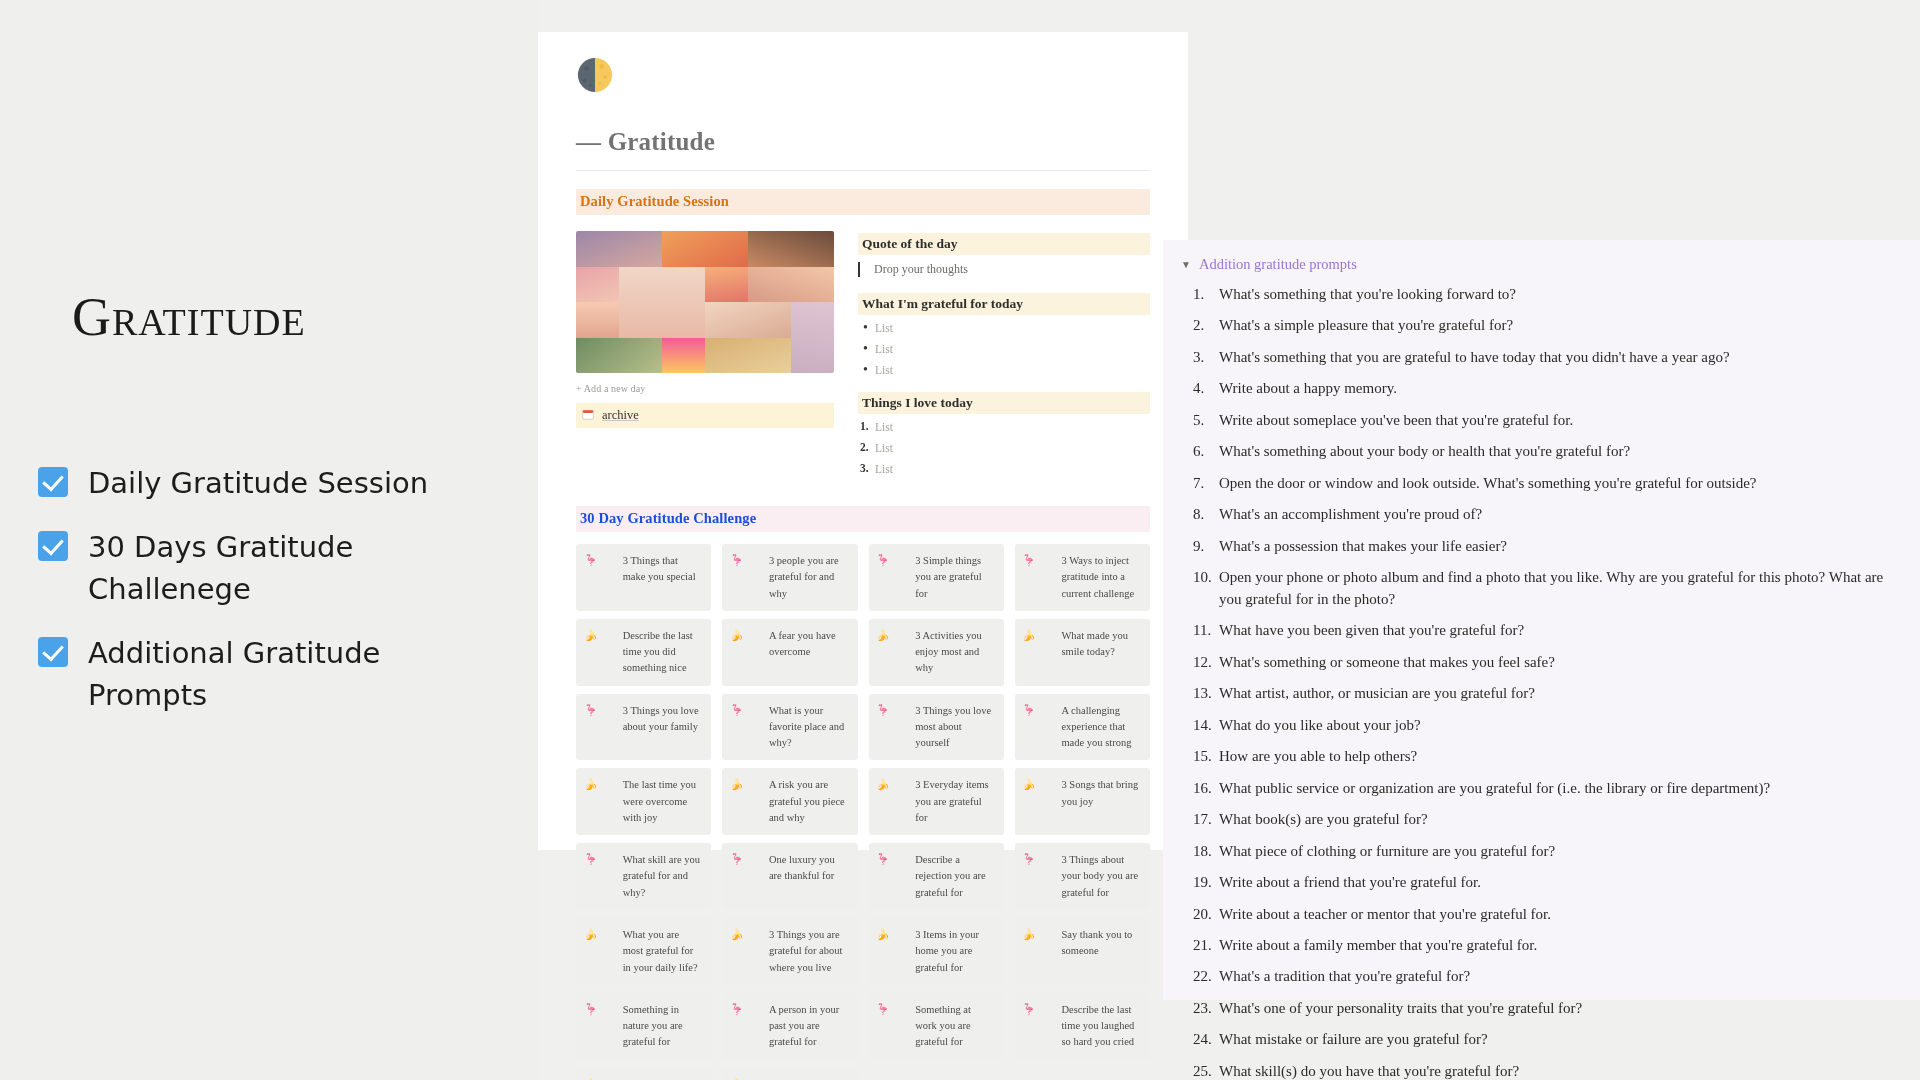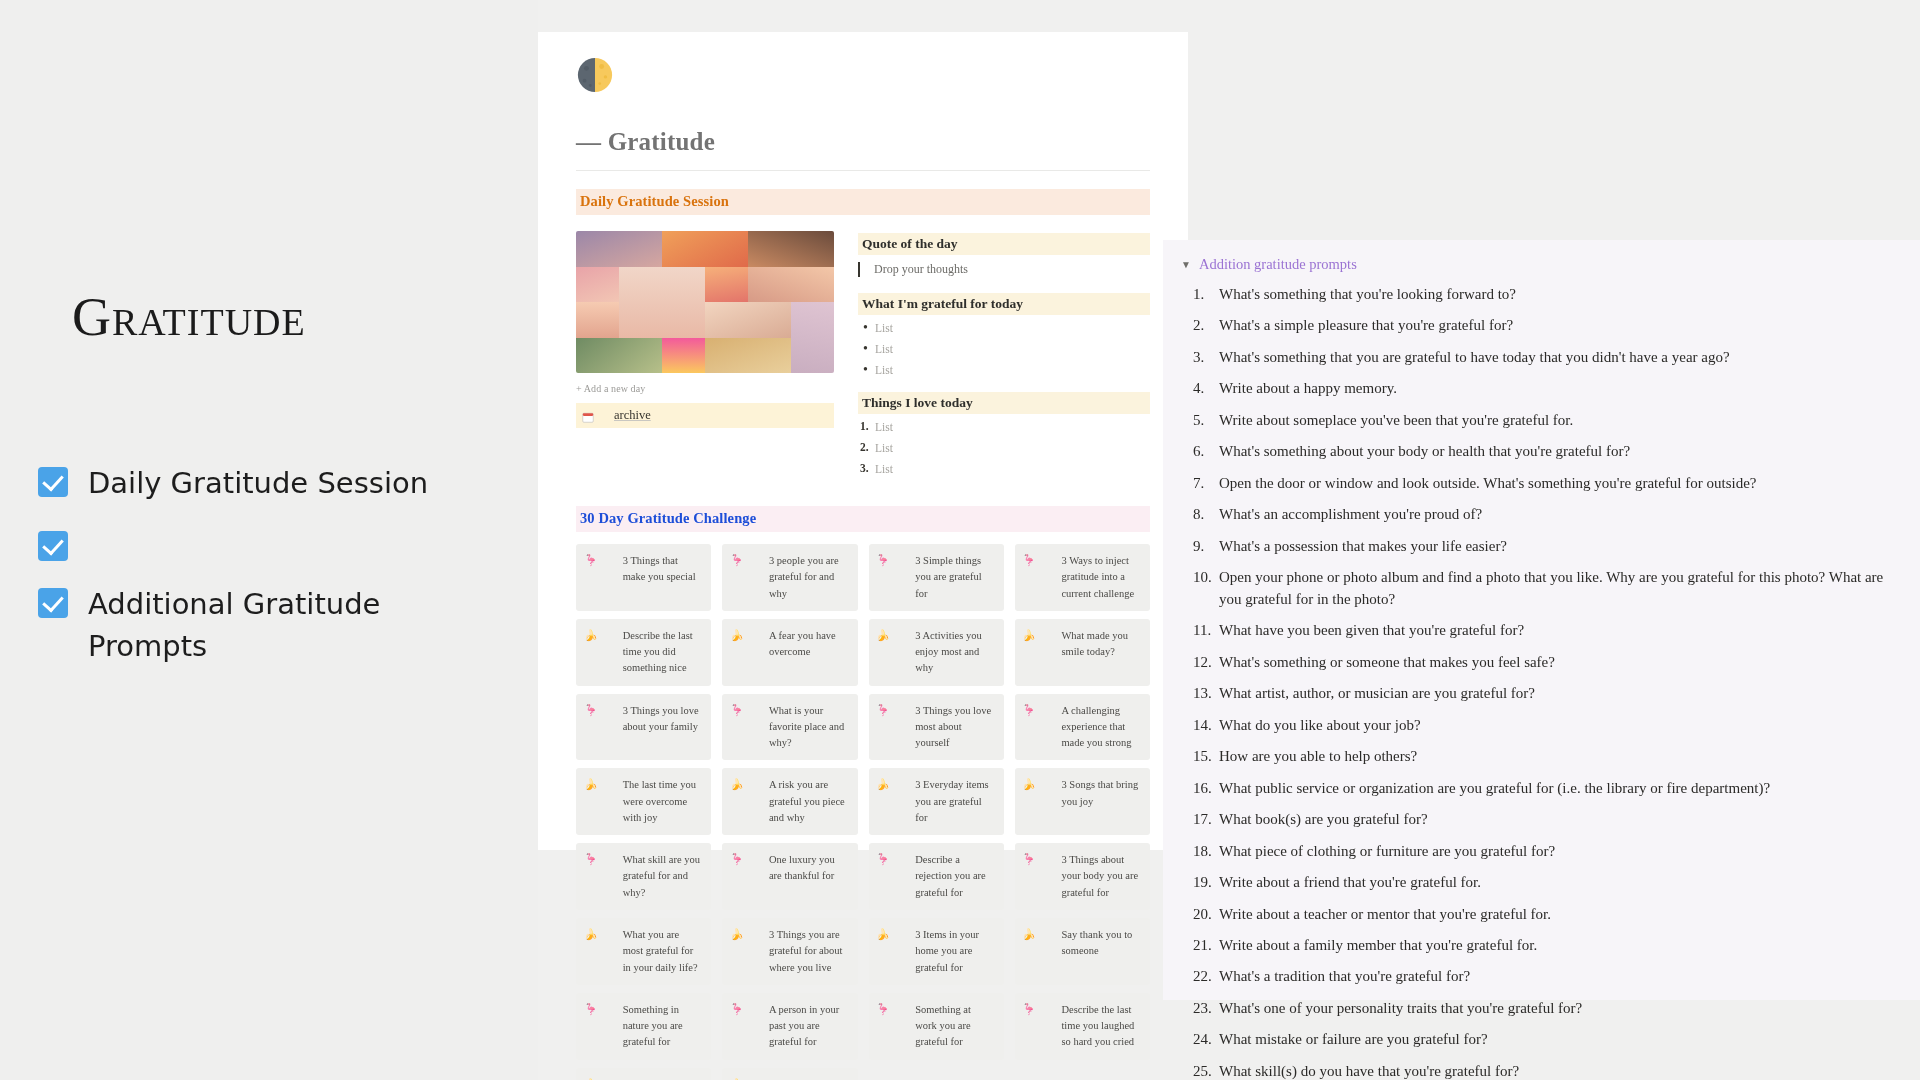--- a/index.html
+++ b/index.html
@@ -67,21 +67,21 @@
   .collage {
     width: 258px; height: 142px; border-radius: 2px; overflow: hidden;
     display: grid; grid-template-columns: repeat(6, 1fr); grid-template-rows: repeat(4, 1fr);
   }
   .collage i { display: block; }
   .add-day {
     margin-top: 10px; font-size: 10px; color: #9b9a97; letter-spacing: .1px;
   }
   .archive-row {
     margin-top: 9px; background: #fdf3d7; padding: 5px 6px;
-    font-size: 12.5px; color: #37352f; display: flex; align-items: flex-end; gap: 20px;
+    font-size: 12.5px; color: #37352f; display: flex; align-items: flex-start; gap: 8px;
   }
   .archive-row .lbl { text-decoration: underline; text-decoration-color: #c9c7c1; }
 
   .session-right { flex: 1; padding-top: 2px; }
   .sub-band {
     background: #fbf3dd; color: #2f2f2c; font-weight: 700; font-size: 13.5px;
     padding: 3px 4px; margin-bottom: 7px;
   }
   .quote-line {
     border-left: 2.5px solid #37352f; padding-left: 14px;
@@ -147,20 +147,21 @@
 
   <div class="left-panel">
     <div class="big-title">Gratitude</div>
     <div class="check-list">
       <div class="check-row">
         <div class="checkbox"></div>
         <div class="check-label">Daily Gratitude Session</div>
       </div>
       <div class="check-row">
         <div class="checkbox"></div>
+        <div class="check-label">30 Days Gratitude Challenege</div>
       </div>
       <div class="check-row">
         <div class="checkbox"></div>
         <div class="check-label">Additional Gratitude Prompts</div>
       </div>
     </div>
   </div>
 
   <div class="doc">
     <div class="doc-inner">

